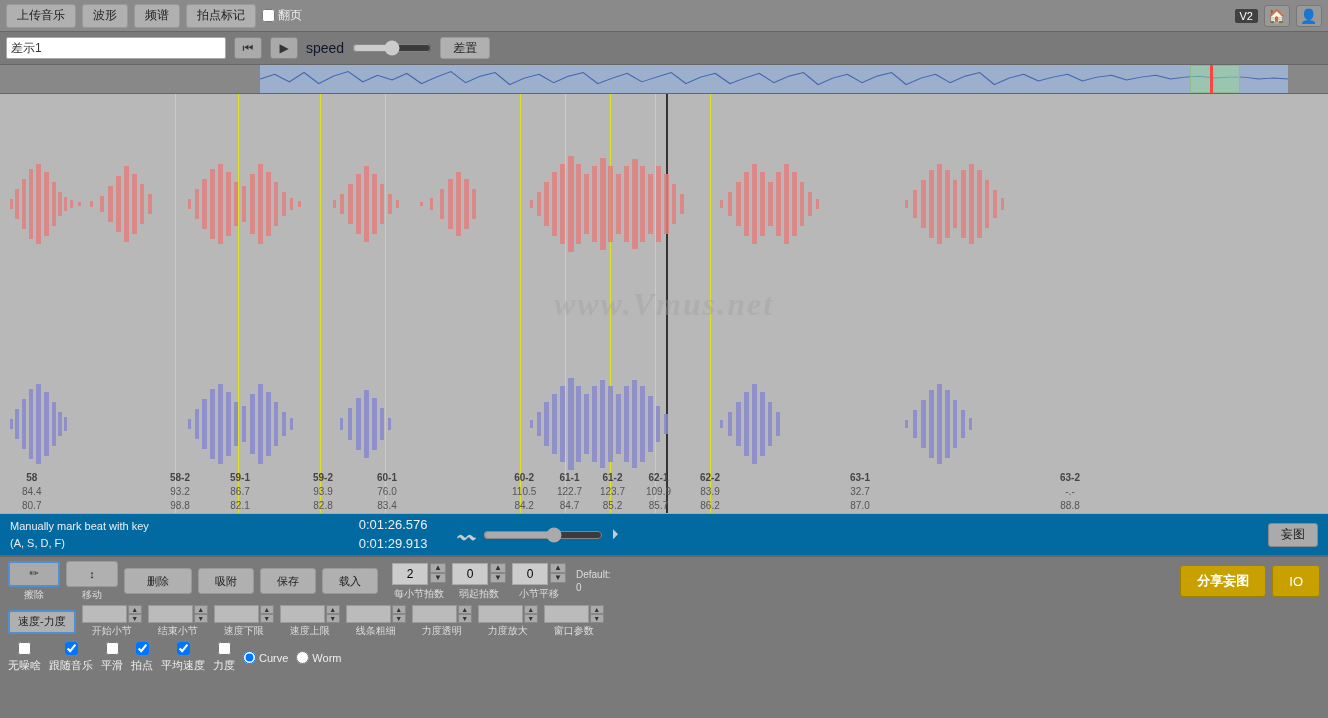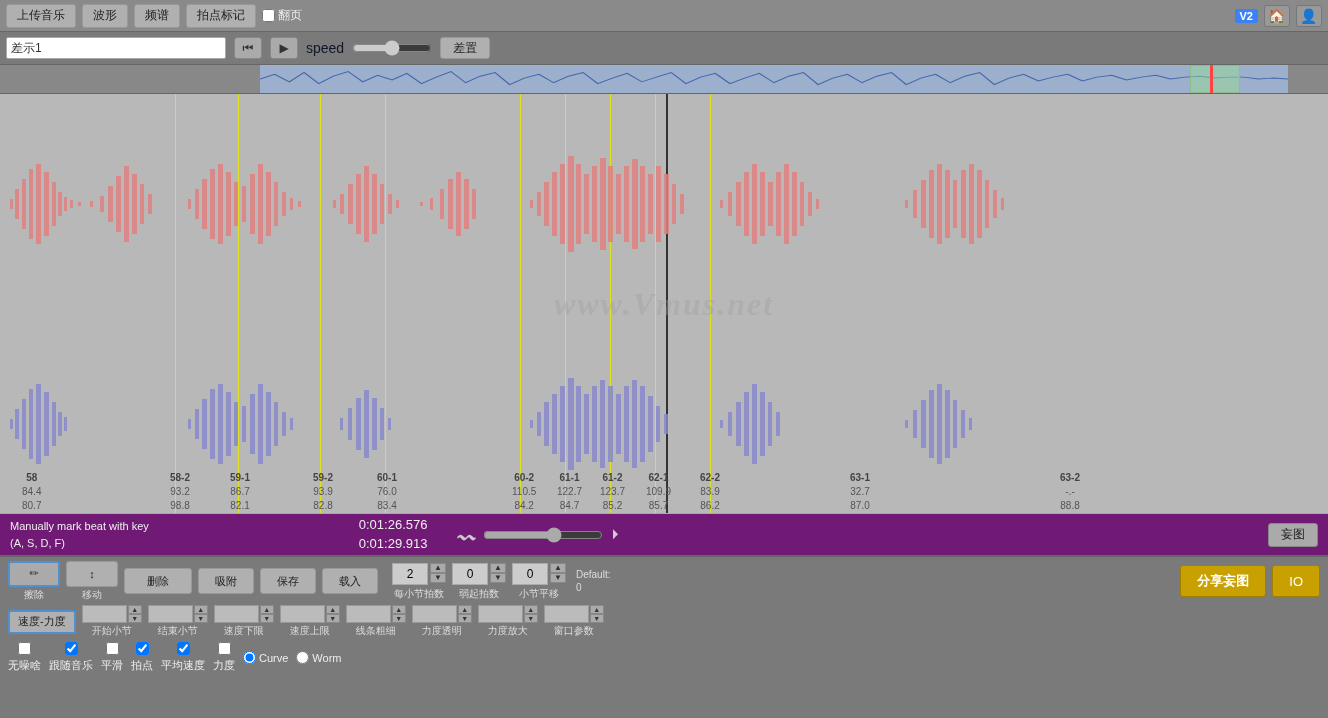--- a/index.html
+++ b/index.html
@@ -33,23 +33,23 @@
       cursor: pointer;
       height: 24px;
     }
     .top-right-icons {
       margin-left: auto;
       display: flex;
       align-items: center;
       gap: 6px;
     }
     .v2-badge {
-      background: #3b82f6;
+      background: #404040;
       color: #fff;
-      font-weight: bold;
+      font-weight: normal;
       font-size: 11px;
       padding: 1px 5px;
       border-radius: 2px;
     }
     .icon-btn {
       background: #999;
       border: 1px solid #777;
       border-radius: 3px;
       width: 26px;
       height: 22px;
@@ -214,21 +214,21 @@
       font-size: 10px;
       color: #333;
       line-height: 14px;
     }
     .beat-info .beat-num { color: #444; font-weight: bold; }
     .beat-info .b1 { color: #555; }
     .beat-info .b2 { color: #555; }
 
     
     .status-bar {
-      background: #701a75;
+      background: #0369a1;
       height: 42px;
       display: flex;
       align-items: center;
       padding: 0 10px;
       border-bottom: 1px solid #666;
       gap: 10px;
     }
     .status-text {
       color: #eee;
       font-size: 11px;

